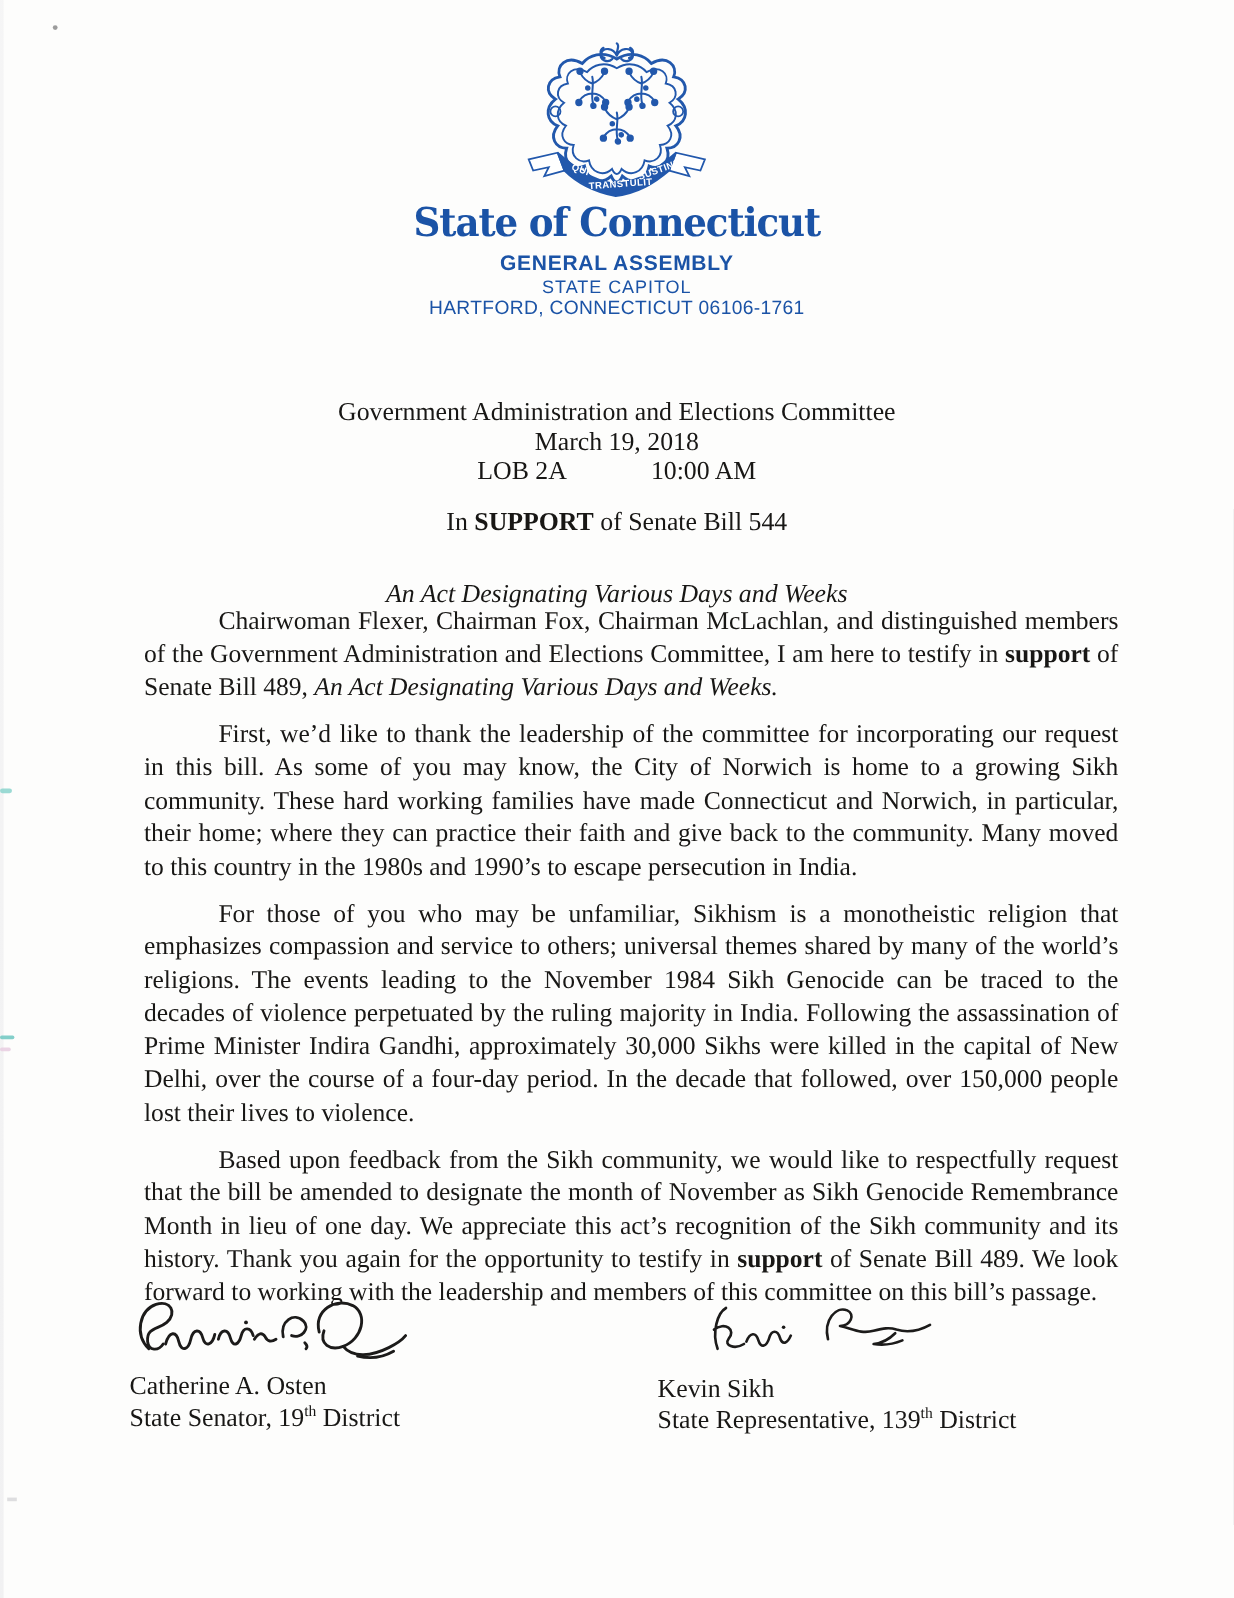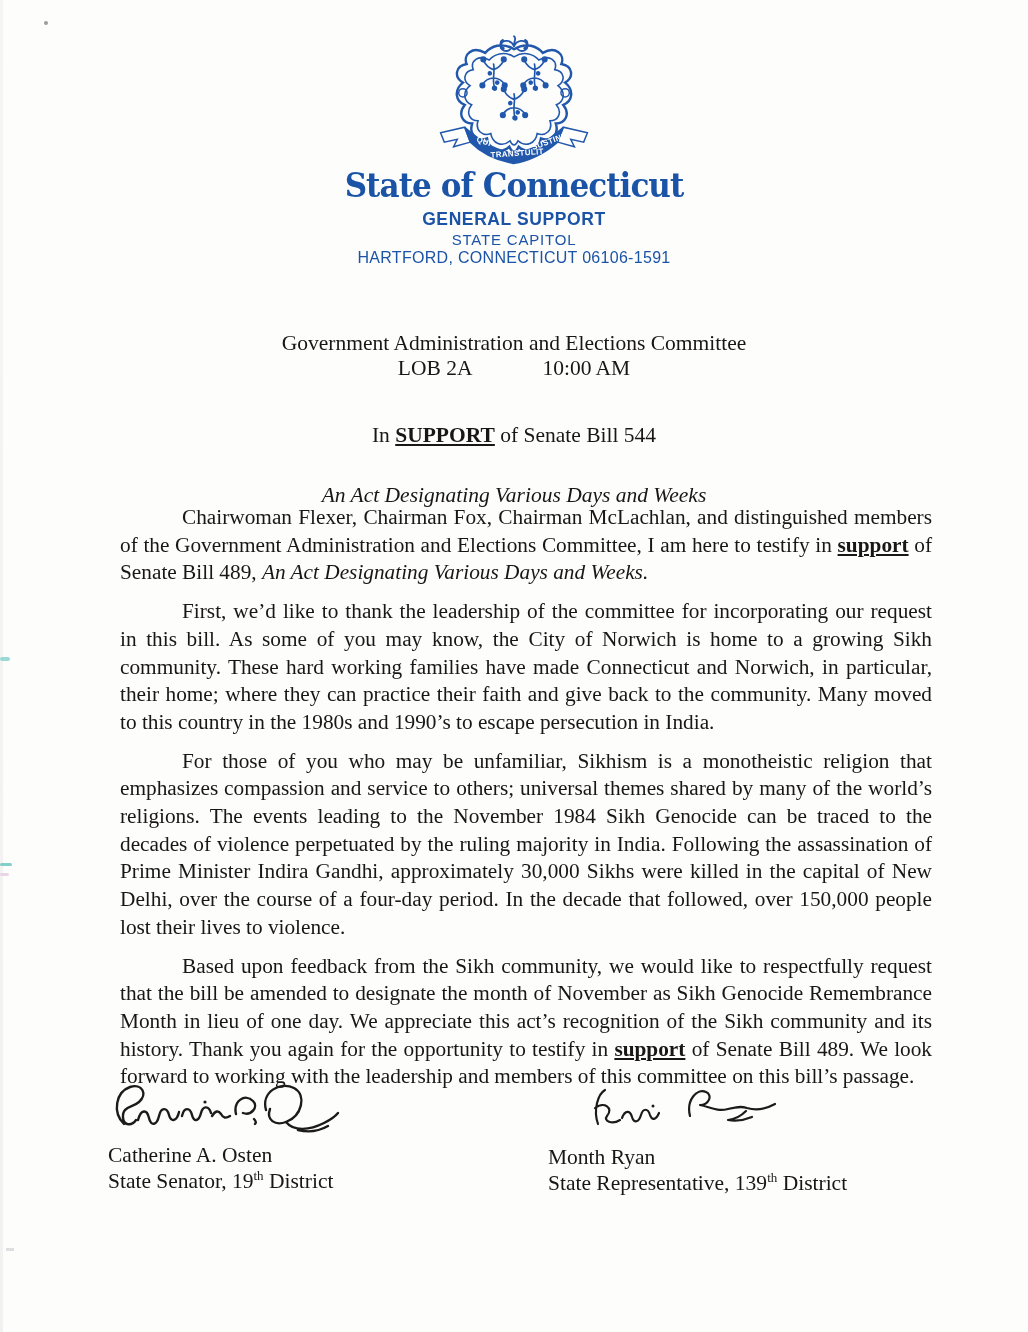--- a/index.html
+++ b/index.html
@@ -33,21 +33,21 @@
   .hdr-ga{top:209px;font-size:17.5px;font-weight:700;letter-spacing:.6px;}
   .hdr-cap{top:231px;font-size:15px;letter-spacing:.8px;}
   .hdr-addr{top:249px;font-size:16px;letter-spacing:.3px;}
   
   .hearing{position:absolute;left:0;right:0;top:331px;text-align:center;
     font-size:21.5px;line-height:24.5px;}
   .hearing .room-time .gap{display:inline-block;width:70px;}
   
   .subject{position:absolute;left:0;right:0;top:423px;text-align:center;
     font-size:21.5px;line-height:25px;}
-  .bu{font-weight:700;text-decoration:underline;margin-top:20px;}
+  .bu{font-weight:700;margin-top:20px;}
   .it{font-style:italic;margin-top:35px;}
   
   .letter-body{position:absolute;left:120px;top:504px;width:812px;}
   .letter-body p{
     margin:0 0 11px 0;
     font-size:21.3px;line-height:27.7px;
     text-align:justify;text-indent:62px;
   }
   
   .sig-block{position:absolute;top:1078px;}
@@ -162,26 +162,27 @@
         C 64,135 48,126 38,116 Z"></path>
     </g>
     <g font-family="Liberation Sans, DejaVu Sans, sans-serif" font-size="8.5" font-weight="700" fill="#ffffff" letter-spacing="0.4">
       <text x="44" y="115" transform="rotate(20 44 115)">QUI</text>
       <text x="60" y="131" transform="rotate(-4 85 131)">TRANSTULIT</text>
       <text x="103" y="119" transform="rotate(-20 120 115)">SUSTINET</text>
     </g>
   </svg>
 
   <div class="state-name">State of Connecticut</div>
-  <div class="hdr-sans hdr-ga">GENERAL SUPPORT</div>
+  <div class="hdr-sans hdr-ga">GENERAL ASSEMBLY</div>
   <div class="hdr-sans hdr-cap">STATE CAPITOL</div>
-  <div class="hdr-sans hdr-addr">HARTFORD, CONNECTICUT 06106-1591</div>
+  <div class="hdr-sans hdr-addr">HARTFORD, CONNECTICUT 06106-1761</div>
 
   <div class="hearing">
     <div>Government Administration and Elections Committee</div>
+    <div>March 19, 2018</div>
     <div class="room-time">
       <span>LOB 2A</span><span class="gap"></span><span>10:00 AM</span>
     </div>
   </div>
 
   <div class="subject">
     <div>
       <span>In </span><span class="bu">SUPPORT</span><span> of Senate Bill 544</span>
     </div>
     <div class="it">An Act Designating Various Days and Weeks</div>
@@ -214,21 +215,21 @@
   <div class="sig-block sig-right">
     <svg class="sig-svg" width="200" height="46" viewBox="0 0 200 46" aria-hidden="true">
       <g stroke="#1c1b1a" stroke-width="2.2" fill="none" stroke-linecap="round" stroke-linejoin="round">
         <path d="M20,40 C15,26 20,10 27,6 M17,24 C26,17 36,24 29,32 C25,37 34,41 42,36"></path>
         <path d="M44,34 c3,-8 8,-8 10,-1 c2,7 7,5 9,-2 c2,-7 7,-7 9,0 c2,6 6,5 9,-2"></path>
         <circle cx="75" cy="22" r="1.5" fill="#1c1b1a" stroke="none"></circle>
         <path d="M112,32 C108,16 119,4 128,8 C135,11 131,21 122,21 C132,23 139,28 150,25 c8,-2 13,-3 19,-1 c10,3 19,1 28,-4"></path>
         <path d="M168,27 q-8,8 -18,9 q12,2 24,-3"></path>
       </g>
     </svg>
-    <div class="sig-name">Month Ryan</div>
+    <div class="sig-name">Kevin Sikh</div>
     <div class="sig-title"><span>State Representative, 139</span><sup>th</sup><span> District</span></div>
   </div>
 
   <span class="artifact a-edge"></span>
   <span class="artifact a-dot"></span>
   <span class="artifact a-cyan1"></span>
   <span class="artifact a-cyan2"></span>
   <span class="artifact a-pink"></span>
   <span class="artifact a-gray1"></span>
 

